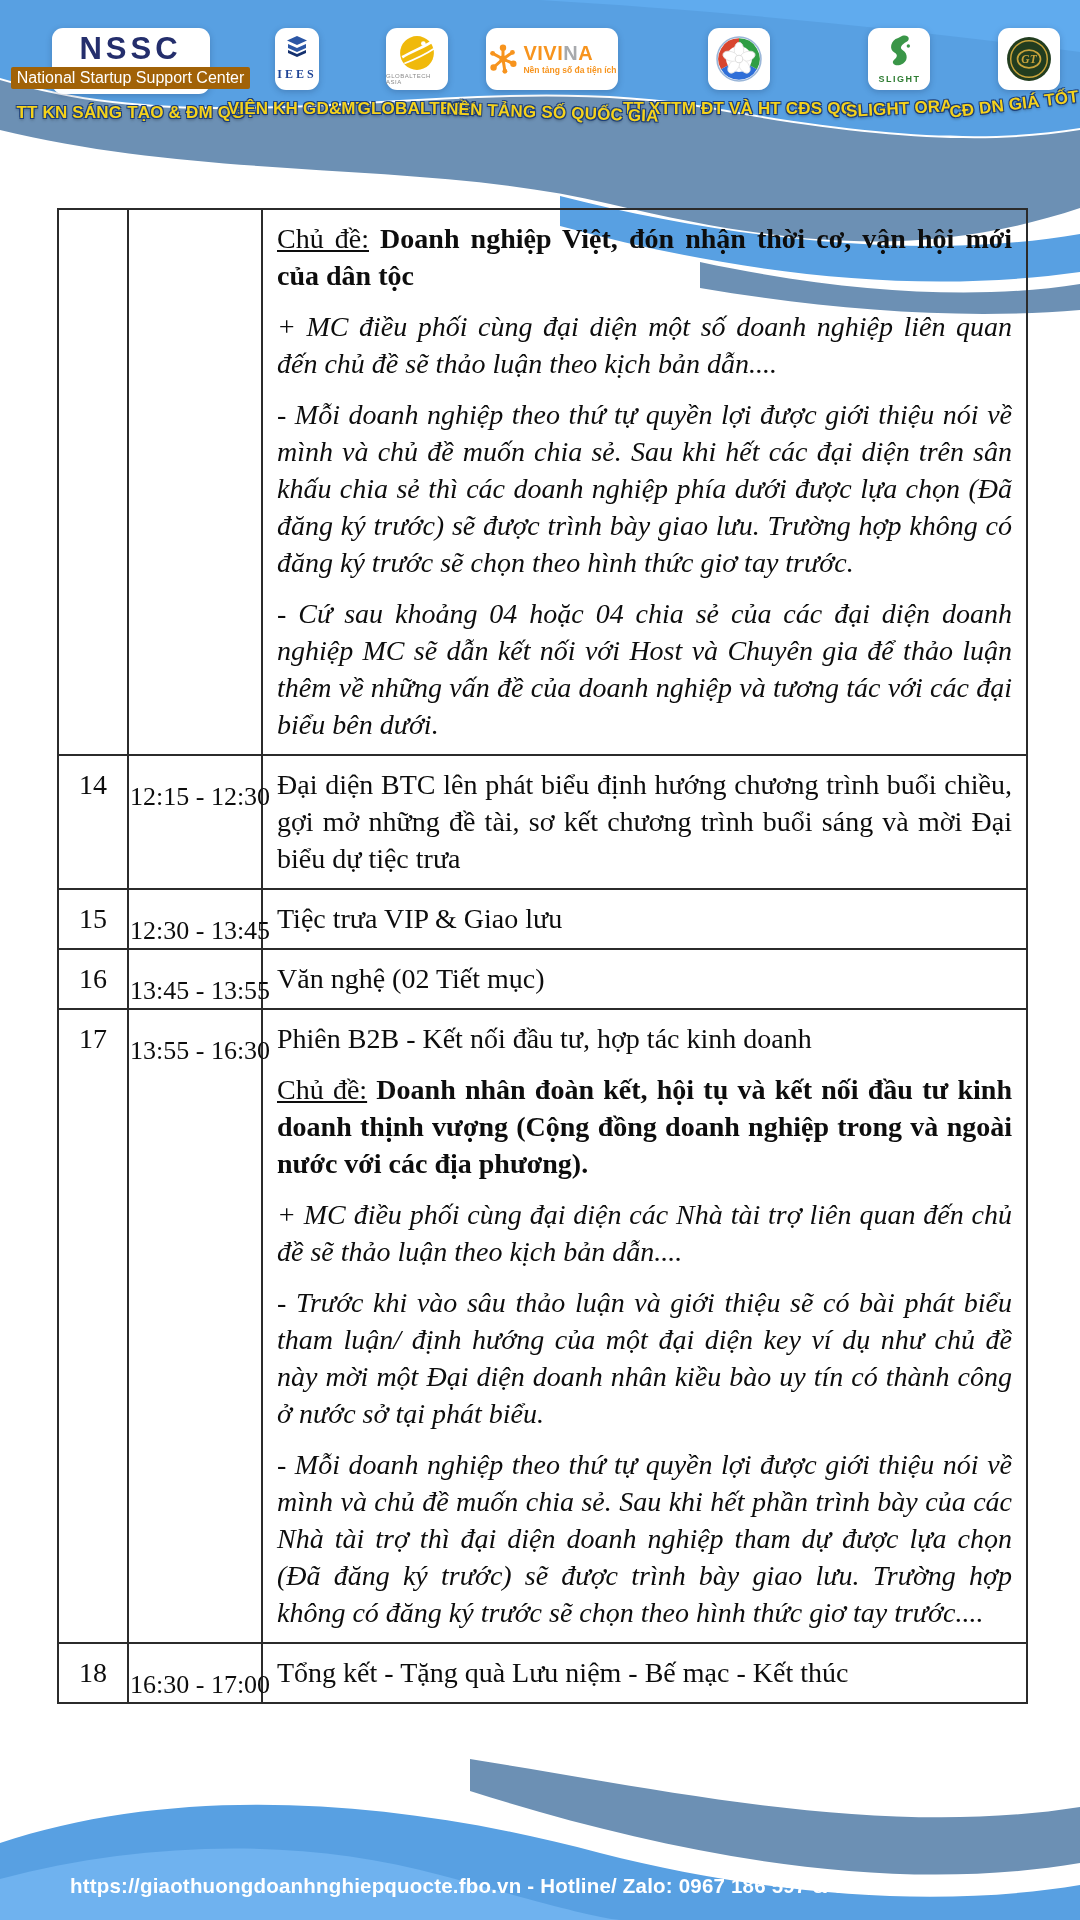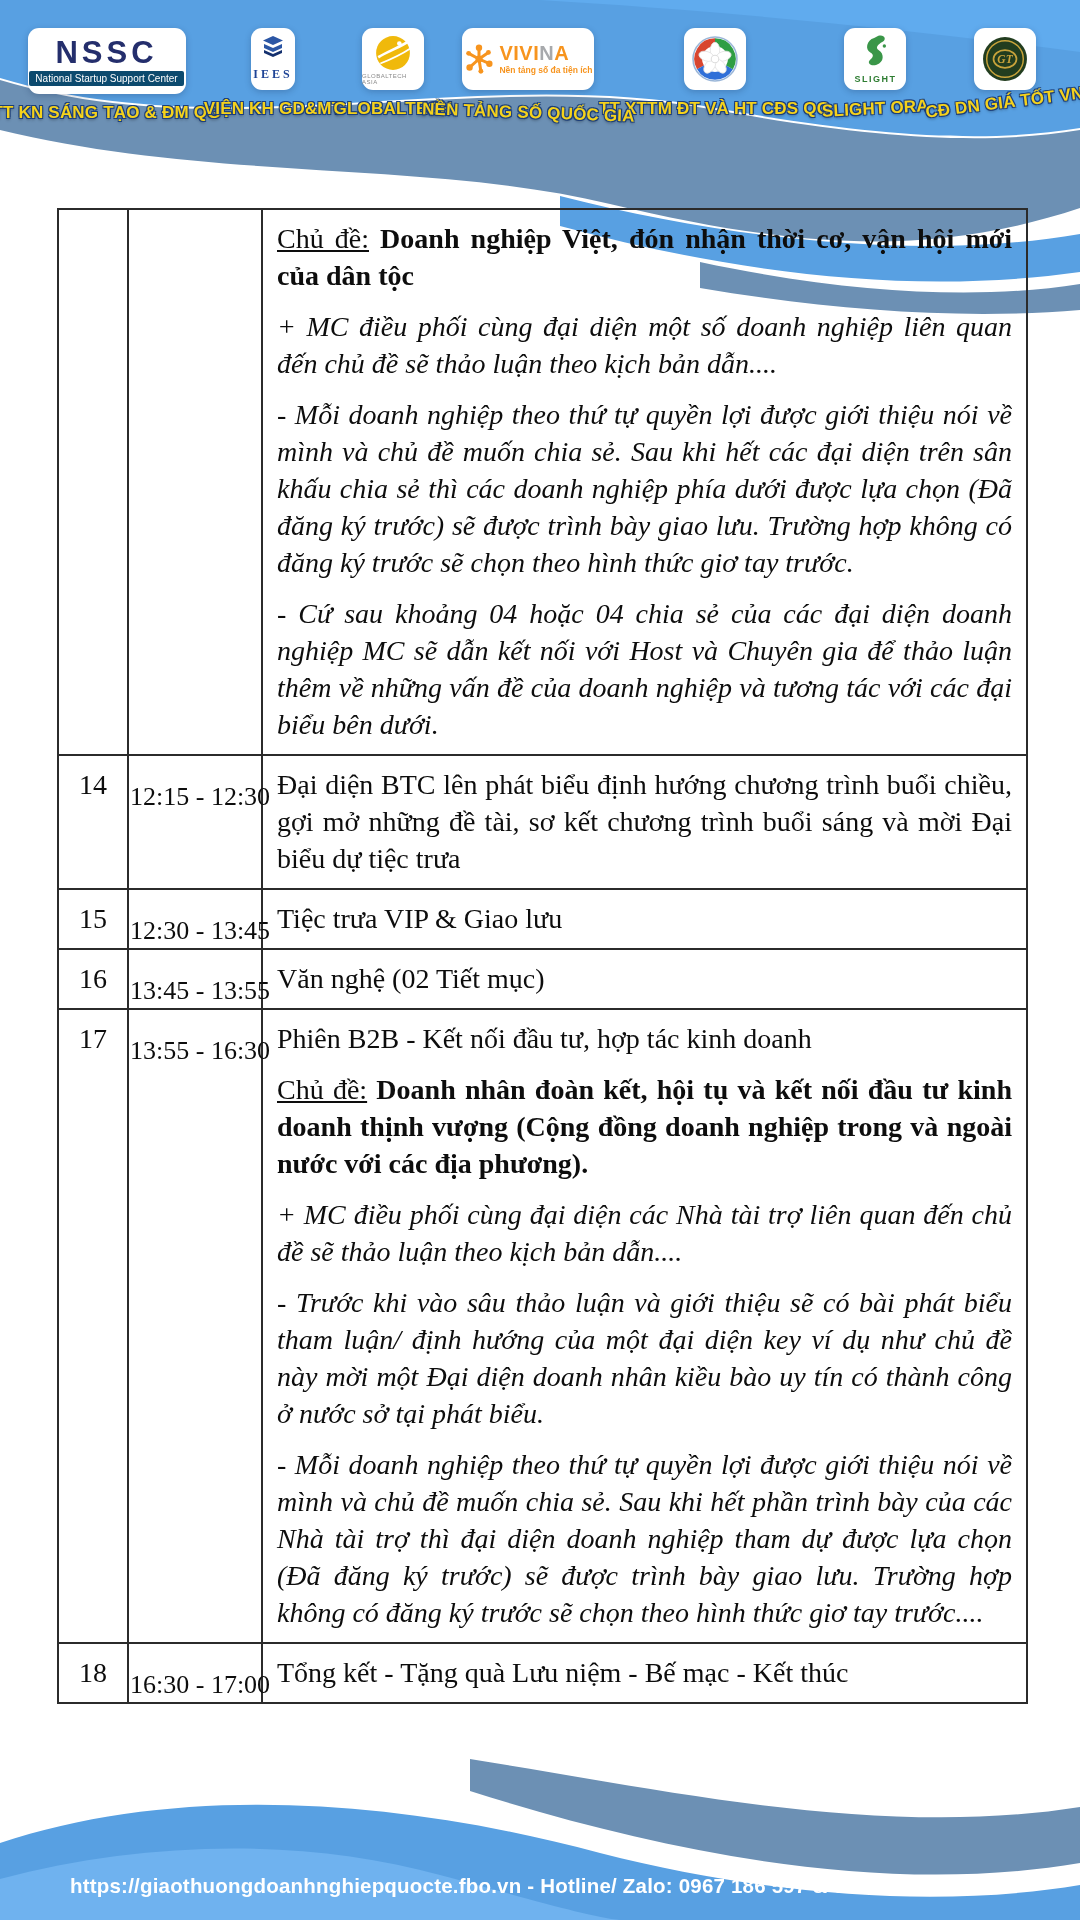--- a/index.html
+++ b/index.html
@@ -4,37 +4,37 @@
 <style>
   html,body{margin:0;padding:0;}
   body{
     width:1080px;height:1920px;position:relative;background:#ffffff;
     font-family:"Liberation Sans","DejaVu Sans",sans-serif;overflow:hidden;
   }
   
   .header{position:absolute;top:0;left:0;width:1080px;height:330px;}
   .header svg.waves{position:absolute;top:0;left:0;display:block;}
   .partners{position:absolute;top:28px;left:0;width:1080px;box-sizing:border-box;
-    padding:0 4px;display:flex;justify-content:space-between;align-items:flex-start;}
+    padding:0 28px;display:flex;justify-content:space-between;align-items:flex-start;}
   .partner{display:flex;flex-direction:column;align-items:center;gap:9px;}
   .p1{width:205px}.p2{width:128px}.p3{width:112px}.p4{width:158px}
   .p5{width:215px}.p6{width:118px}.p7{width:152px}
   .partner-label{
     font-size:17px;font-weight:bold;color:#F5D21C;white-space:nowrap;letter-spacing:.2px;
     text-shadow:-1px -1px 0 #1d3f7a,1px -1px 0 #1d3f7a,-1px 1px 0 #1d3f7a,1px 1px 0 #1d3f7a,0 2px 3px rgba(0,0,0,.35);
   }
   .p4 .partner-label{transform:translateY(4px) rotate(2deg);}
   .p6 .partner-label{transform:rotate(-3deg);}
   .p7 .partner-label{transform:translateY(-6px) rotate(-7deg);}
   .logo-card{background:#fff;border-radius:11px;box-shadow:0 2px 6px rgba(20,40,80,.25);
     display:flex;align-items:center;justify-content:center;height:62px;}
   
   .nssc{width:158px;flex-direction:column;padding:2px 0;}
   .nssc-title{font-weight:800;font-size:31px;line-height:1;color:#242e6c;letter-spacing:4px;}
-  .nssc-bar{background:#0c4a6e;color:#fff;font-size:10px;padding:2px 6px;border-radius:2px;margin-top:3px;white-space:nowrap;}
+  .nssc-bar{background:#a16207;color:#fff;font-size:16px;padding:2px 6px;border-radius:2px;margin-top:3px;white-space:nowrap;}
   
   .iees{width:44px;flex-direction:column;gap:9px;text-align:right;}
   .iees-title{color:#1f4496;font-size:12px;font-weight:bold;letter-spacing:3px;font-family:"Liberation Serif",serif;}
   
   .glt{width:62px;flex-direction:column;gap:1px;}
   .glt-caption{font-size:6px;color:#8a8a8a;letter-spacing:.5px;}
   
   .vivina{width:132px;gap:4px;}
   .vivina-txt{display:flex;flex-direction:column;align-items:flex-start;line-height:1;}
   .vivina-title{font-weight:800;font-size:20px;letter-spacing:.5px;}

